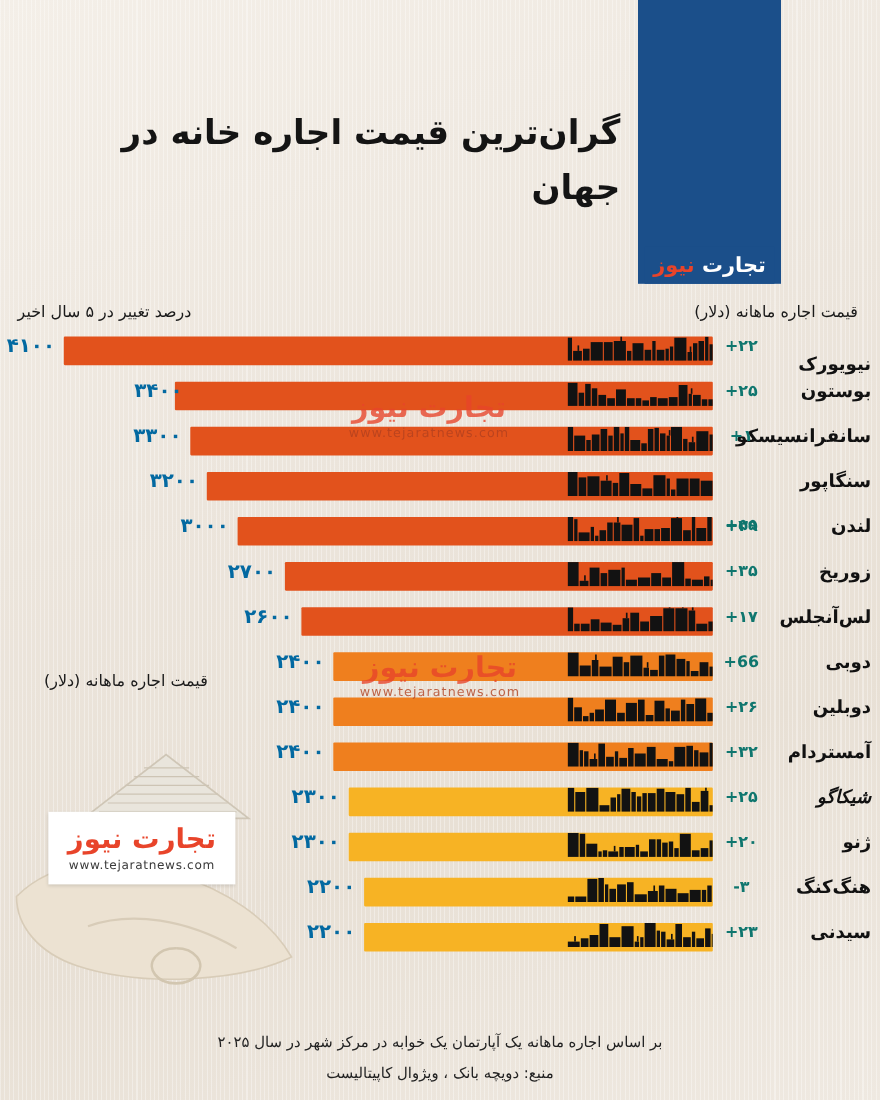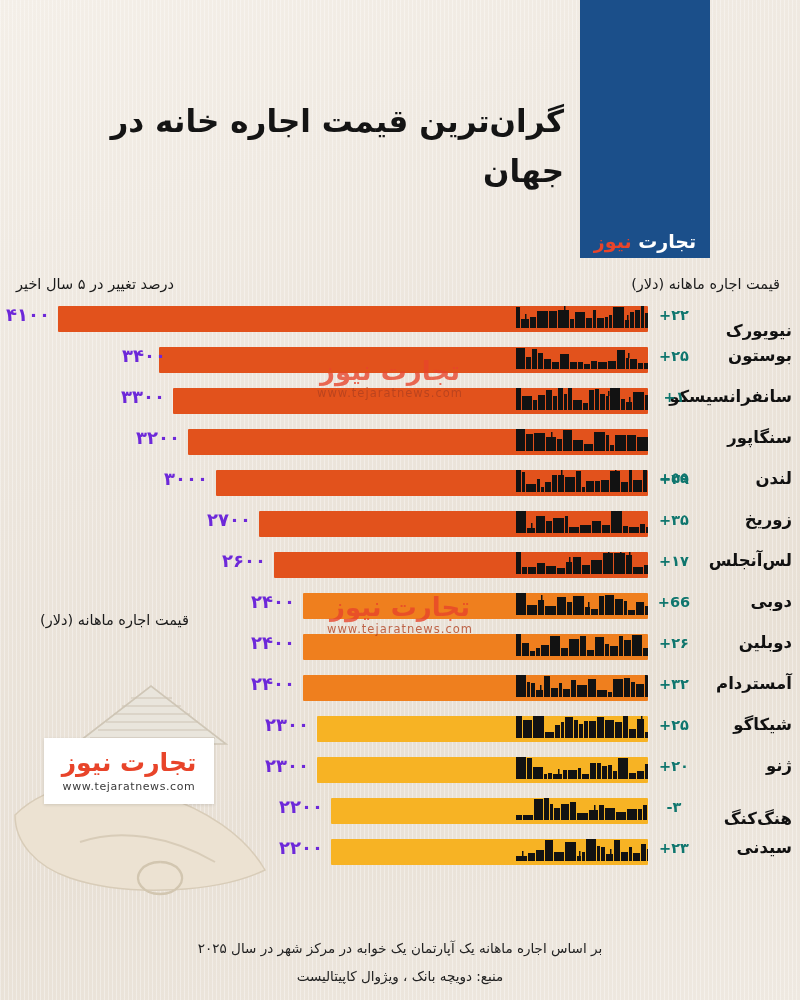--- a/index.html
+++ b/index.html
@@ -134,21 +134,21 @@
     right: 0;
     bottom: 0;
     height: 26px;
     width: 130px;
     opacity: 1;
   }
   .price-label {
     position: absolute;
     font-size: 18px;
     font-weight: bold;
-    color: #6d28d9;
+    color: #0369a1;
     line-height: 30px;
     direction: rtl;
     white-space: nowrap;
     text-align: center;
   }
 
   
   .wm {
     position: absolute;
     text-align: center;
@@ -510,21 +510,21 @@
           <rect x="81" y="15" width="10" height="7" fill="#121212"></rect>
           <rect x="92" y="17" width="4" height="5" fill="#121212"></rect>
           <rect x="97" y="4" width="10" height="18" fill="#121212"></rect>
           <rect x="108" y="3" width="6" height="19" fill="#121212"></rect>
           <rect x="115" y="7" width="4" height="15" fill="#121212"></rect>
           <rect x="120" y="9" width="8" height="13" fill="#121212"></rect>
           <rect x="129" y="0" width="4" height="22" fill="#121212"></rect>
         </svg></div>
     </div>
     <div class="price-label" style="top: 369px; right: 505px;">۲۴۰۰</div>
-    <div class="city-label" style="top: 410px;">شیکاگو</div>
+    <div class="city-label" style="top: 410px; font-style: italic;">شیکاگو</div>
     <div class="pct-label" style="top: 410px;">+۲۵</div>
     <div class="bar" style="top: 416px; width: 331px; background: rgb(247, 179, 36);">
       <div class="skyline" style="width: 132px;"><svg width="132" height="22" viewBox="0 0 132 22">
           <rect x="0" y="0" width="6" height="22" fill="#121212"></rect>
           <rect x="7" y="4" width="9" height="18" fill="#121212"></rect>
           <rect x="17" y="0" width="11" height="22" fill="#121212"></rect>
           <rect x="23" y="-5" width="1.5" height="5" fill="#121212"></rect>
           <rect x="29" y="16" width="9" height="6" fill="#121212"></rect>
           <rect x="39" y="9" width="5" height="13" fill="#121212"></rect>
           <rect x="45" y="6" width="3" height="16" fill="#121212"></rect>
@@ -566,21 +566,21 @@
           <rect x="92" y="8" width="4" height="14" fill="#121212"></rect>
           <rect x="97" y="14" width="4" height="8" fill="#121212"></rect>
           <rect x="102" y="1" width="10" height="21" fill="#121212"></rect>
           <rect x="113" y="16" width="7" height="6" fill="#121212"></rect>
           <rect x="121" y="14" width="7" height="8" fill="#121212"></rect>
           <rect x="129" y="7" width="6" height="15" fill="#121212"></rect>
           <rect x="132" y="2" width="1.5" height="5" fill="#121212"></rect>
         </svg></div>
     </div>
     <div class="price-label" style="top: 451px; right: 491px;">۲۳۰۰</div>
-    <div class="city-label" style="top: 504px;">هنگ‌کنگ</div>
+    <div class="city-label" style="top: 492px;">هنگ‌کنگ</div>
     <div class="pct-label" style="top: 492px;">-۳</div>
     <div class="bar" style="top: 498px; width: 317px; background: rgb(247, 179, 36);">
       <div class="skyline" style="width: 132px;"><svg width="132" height="22" viewBox="0 0 132 22">
           <rect x="0" y="17" width="6" height="5" fill="#121212"></rect>
           <rect x="7" y="17" width="10" height="5" fill="#121212"></rect>
           <rect x="18" y="1" width="9" height="21" fill="#121212"></rect>
           <rect x="28" y="0" width="5" height="22" fill="#121212"></rect>
           <rect x="34" y="6" width="3" height="16" fill="#121212"></rect>
           <rect x="38" y="10" width="6" height="12" fill="#121212"></rect>
           <rect x="45" y="6" width="8" height="16" fill="#121212"></rect>

